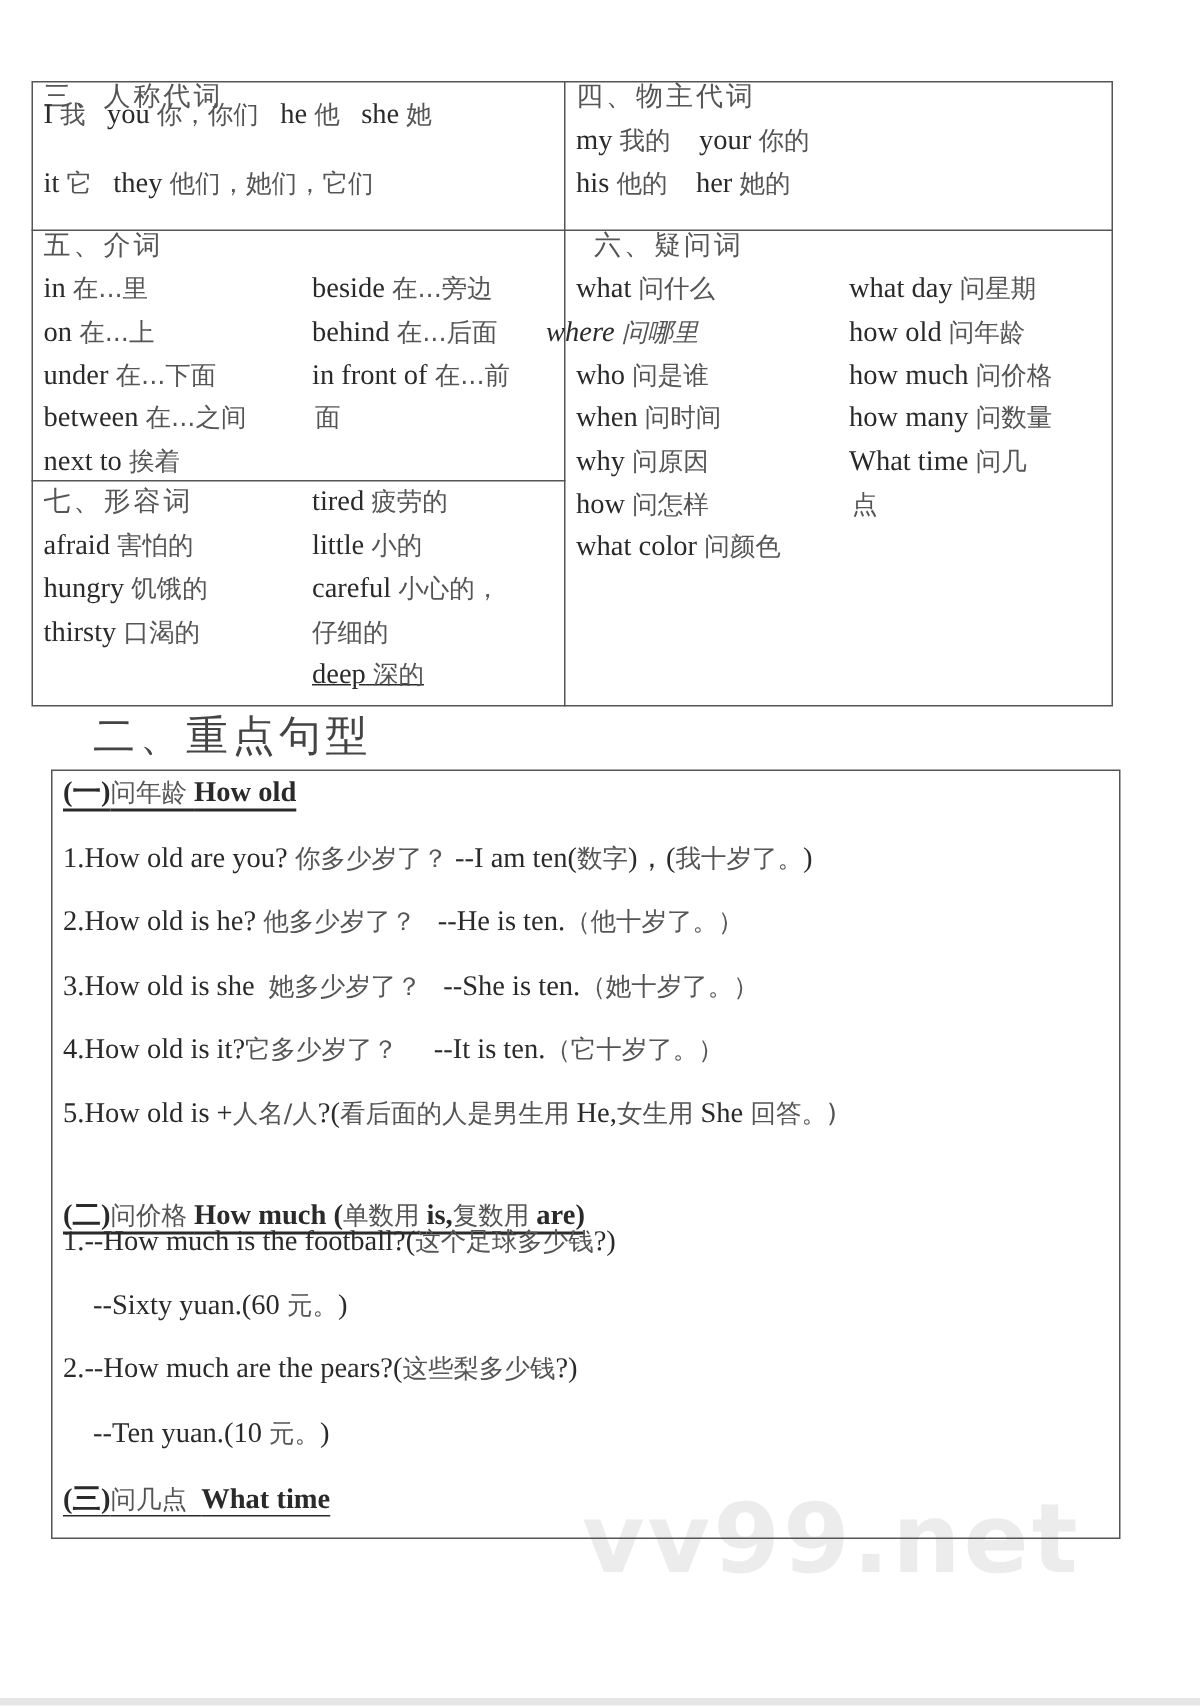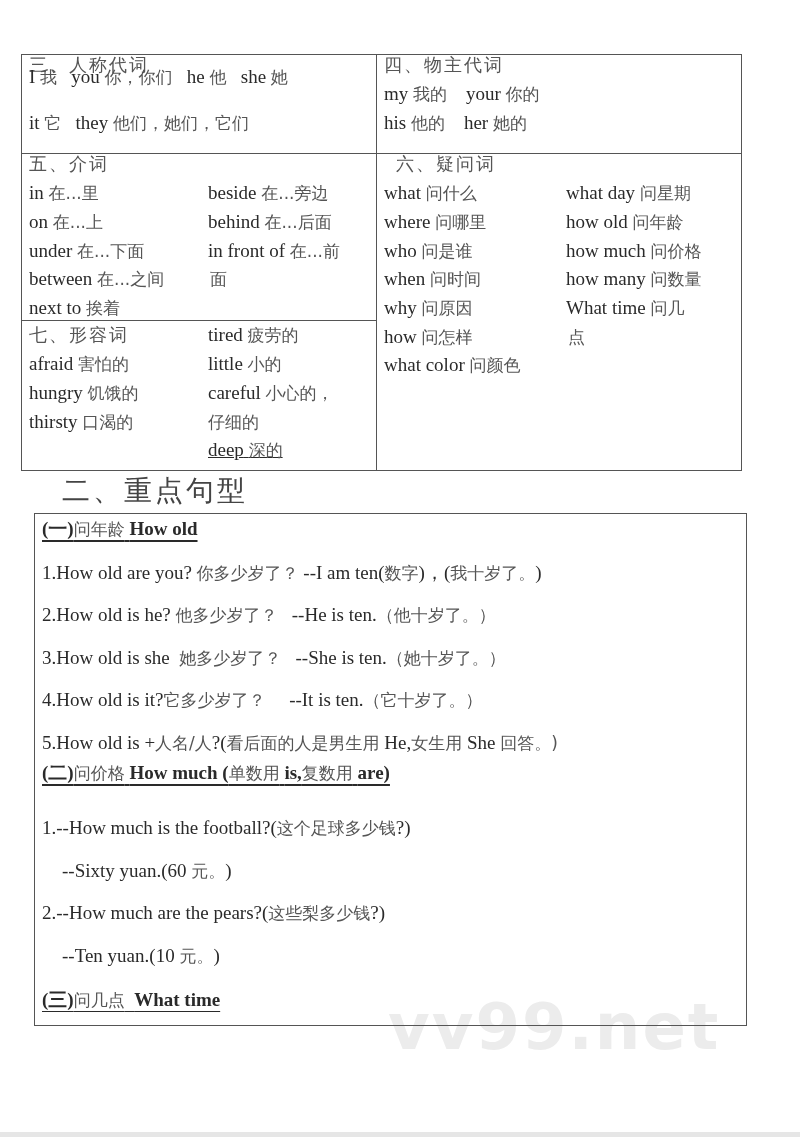--- a/index.html
+++ b/index.html
@@ -74,21 +74,21 @@
   <div class="t" style="left:29px; top:240px;"><span>under</span> <span class="cn">在...下面</span></div>
   <div class="t" style="left:29px; top:268px;"><span>between</span> <span class="cn">在...之间</span></div>
   <div class="t" style="left:29px; top:297px;"><span>next to</span> <span class="cn">挨着</span></div>
   <div class="t" style="left:208px; top:182px;"><span>beside</span> <span class="cn">在...旁边</span></div>
   <div class="t" style="left:208px; top:211px;"><span>behind</span> <span class="cn">在...后面</span></div>
   <div class="t" style="left:208px; top:240px;"><span>in front of</span> <span class="cn">在...前</span></div>
   <div class="t" style="left:210px; top:268px;"><span class="cn">面</span></div>
 
   <div class="t head" style="left:396px; top:153px;">六、疑问词</div>
   <div class="t" style="left:384px; top:182px;"><span>what</span> <span class="cn">问什么</span></div>
-  <div class="t" style="left:384px; top:211px;"><span>where</span> <span class="cn">问哪里</span></div>
+  <div class="t" style="left:364px; top:211px;font-style:italic;"><span>where</span> <span class="cn">问哪里</span></div>
   <div class="t" style="left:384px; top:240px;"><span>who</span> <span class="cn">问是谁</span></div>
   <div class="t" style="left:384px; top:268px;"><span>when</span> <span class="cn">问时间</span></div>
   <div class="t" style="left:384px; top:297px;"><span>why</span> <span class="cn">问原因</span></div>
   <div class="t" style="left:384px; top:326px;"><span>how</span> <span class="cn">问怎样</span></div>
   <div class="t" style="left:384px; top:354px;"><span>what color</span> <span class="cn">问颜色</span></div>
   <div class="t" style="left:566px; top:182px;"><span>what day</span> <span class="cn">问星期</span></div>
   <div class="t" style="left:566px; top:211px;"><span>how old</span> <span class="cn">问年龄</span></div>
   <div class="t" style="left:566px; top:240px;"><span>how much</span> <span class="cn">问价格</span></div>
   <div class="t" style="left:566px; top:268px;"><span>how many</span> <span class="cn">问数量</span></div>
   <div class="t" style="left:566px; top:297px;"><span>What time</span> <span class="cn">问几</span></div>
@@ -120,21 +120,21 @@
   <div class="pat" style="top:647px;">
     <span>3.How old is she</span>&nbsp; <span class="cn">她多少岁了？</span>&nbsp;&nbsp; <span>--She is ten.</span><span class="cn">（她十岁了。）</span>
   </div>
   <div class="pat" style="top:689px;">
     <span>4.How old is it?</span><span class="cn">它多少岁了？</span>&nbsp;&nbsp;&nbsp;&nbsp; <span>--It is ten.</span><span class="cn">（它十岁了。）</span>
   </div>
   <div class="pat" style="top:732px;">
     <span>5.How old is +</span><span class="cn">人名/人</span><span>?(</span><span class="cn">看后面的人是男生用</span> <span>He,</span><span class="cn">女生用</span> <span>She</span> <span class="cn">回答。)</span>
   </div>
 
-  <div class="pat sub" style="top:762px;">
+  <div class="pat sub" style="top:800px;">
     <span>(二)</span><span class="cn">问价格</span> <span>How much (</span><span class="cn">单数用</span> <span>is,</span><span class="cn">复数用</span> <span>are)</span>
   </div>
   <div class="pat" style="top:817px;">
     <span>1.--How much is the football?(</span><span class="cn">这个足球多少钱</span><span>?)</span>
   </div>
   <div class="pat" style="top:860px; left:62px;">
     <span>--Sixty yuan.(60 </span><span class="cn">元。</span><span>)</span>
   </div>
   <div class="pat" style="top:902px;">
     <span>2.--How much are the pears?(</span><span class="cn">这些梨多少钱</span><span>?)</span>

